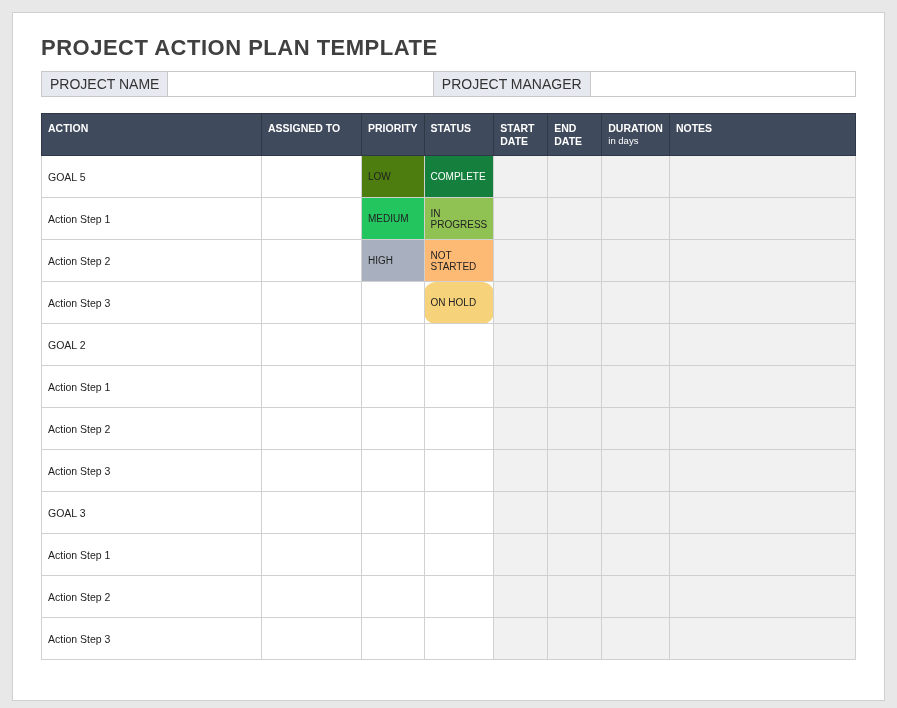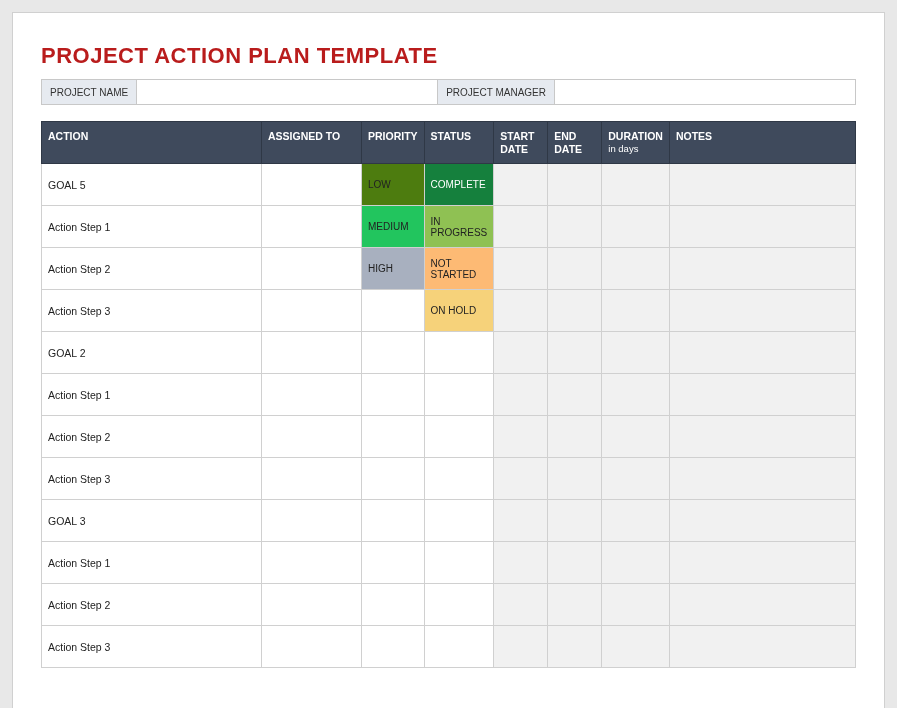--- a/index.html
+++ b/index.html
@@ -12,30 +12,29 @@
     background: #fff;
     border: 1px solid #d0d0d0;
     padding: 22px 28px 40px 28px;
     width: 873px;
     min-height: 684px;
   }
   .title {
     font-size: 22px;
     font-weight: 700;
     letter-spacing: 0.5px;
-    color: #b91c1c;
+    color: #404040;
     margin-bottom: 10px;
-    margin-top: 8px;
   }
   .meta-row {
     display: flex;
     border: 1px solid #c8c8c8;
     height: 26px;
     margin-bottom: 16px;
-    font-size: 10px;
+    font-size: 14px;
     color: #333;
   }
   .meta-label {
     background: #e6eaf0;
     border-right: 1px solid #c8c8c8;
     display: flex;
     align-items: center;
     padding: 0 8px;
     font-weight: 500;
     white-space: nowrap;
@@ -89,21 +88,21 @@
 
   
   .pr-low    { background: #4d7c0f; }
   .pr-medium { background: #22c55e; }
   .pr-high   { background: #a8b0bf; }
 
   
   .st-complete   { background: #15803d; color: #fff; }
   .st-inprogress { background: #8fc153; }
   .st-notstarted { background: #fdba74; }
-  .st-onhold     { background: #f6d27a; }
+  .st-onhold     { background: #f6d27a; border-radius: 12px; }
 
   .tight { line-height: 1.1; font-size: 10px; }
 </style>
 </head>
 <body>
 
 <div class="page">
 
   <div class="title">PROJECT ACTION PLAN TEMPLATE</div>
 

